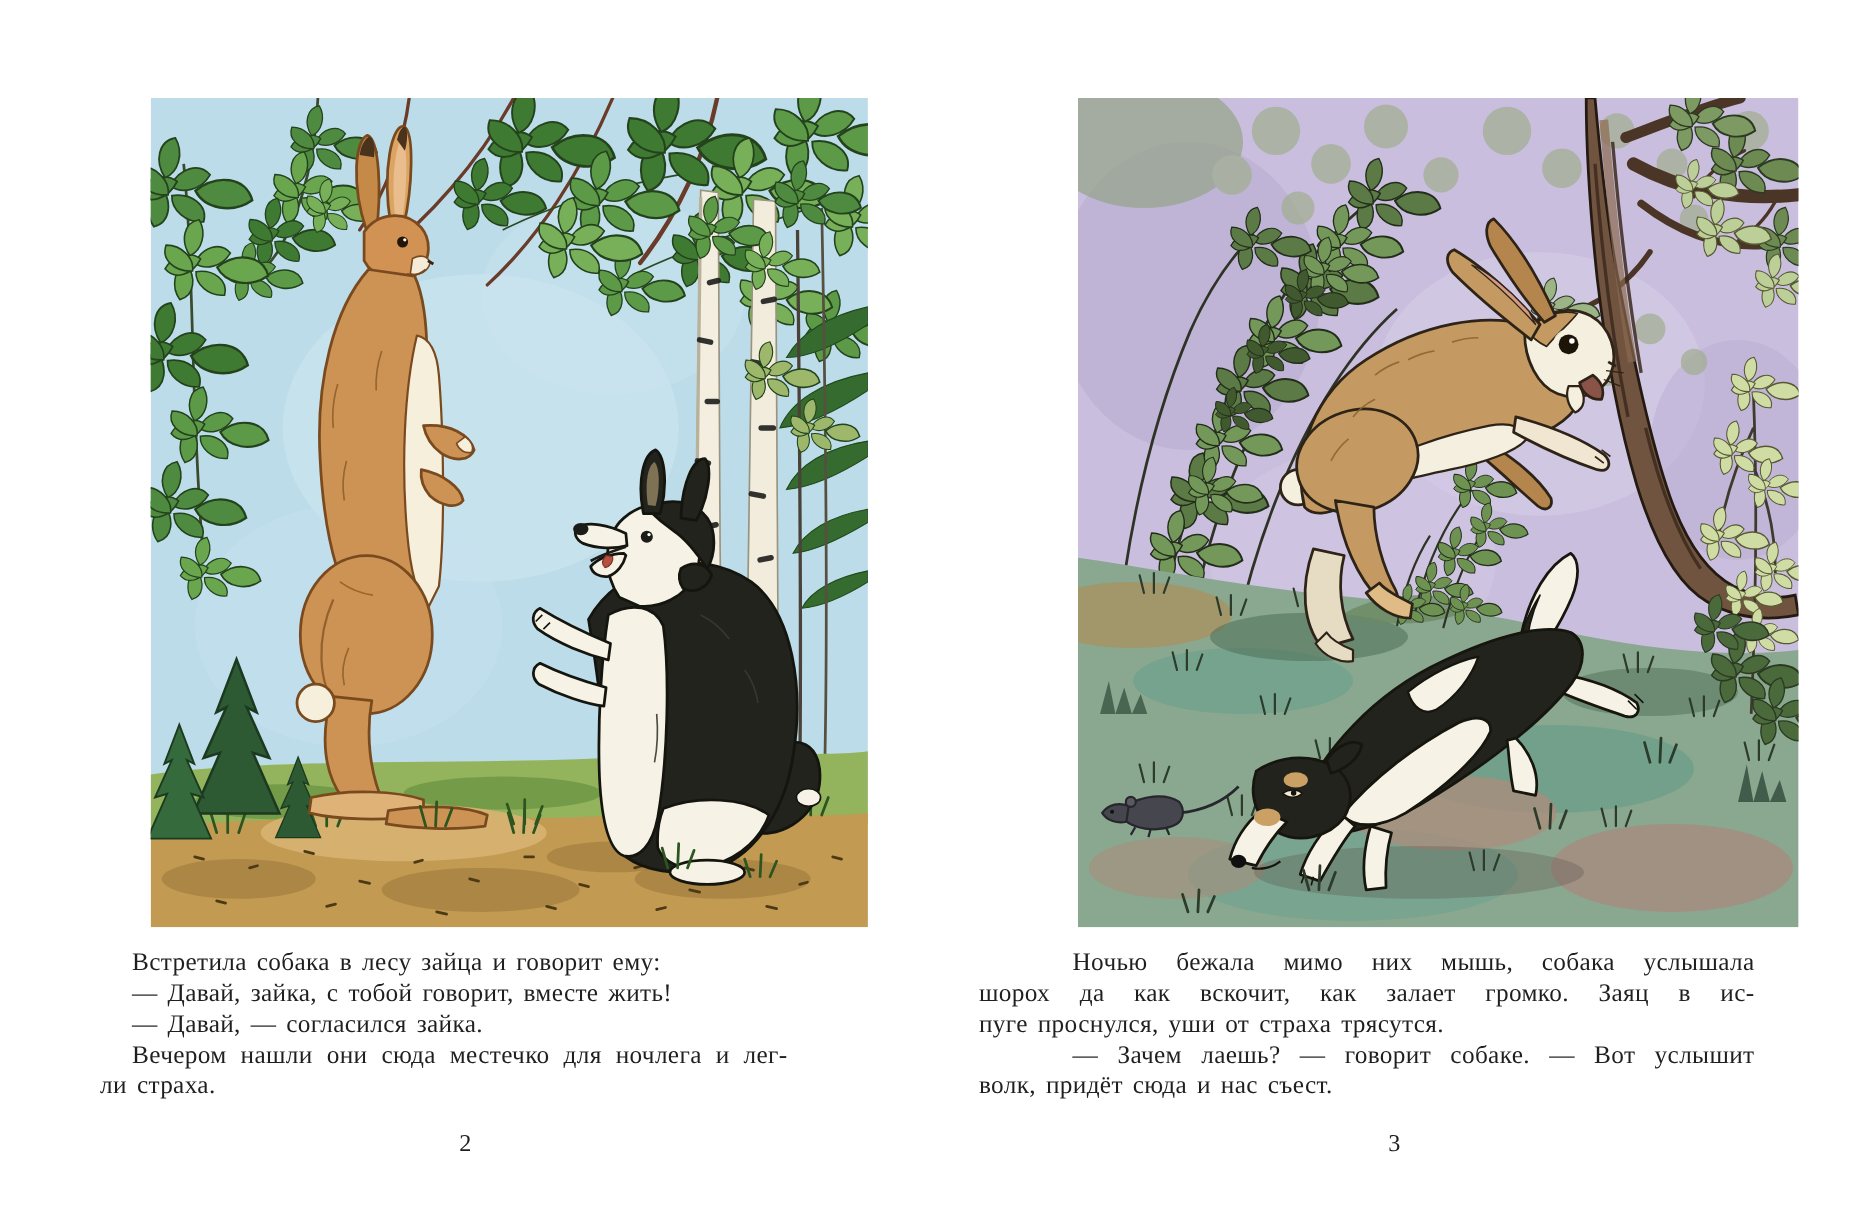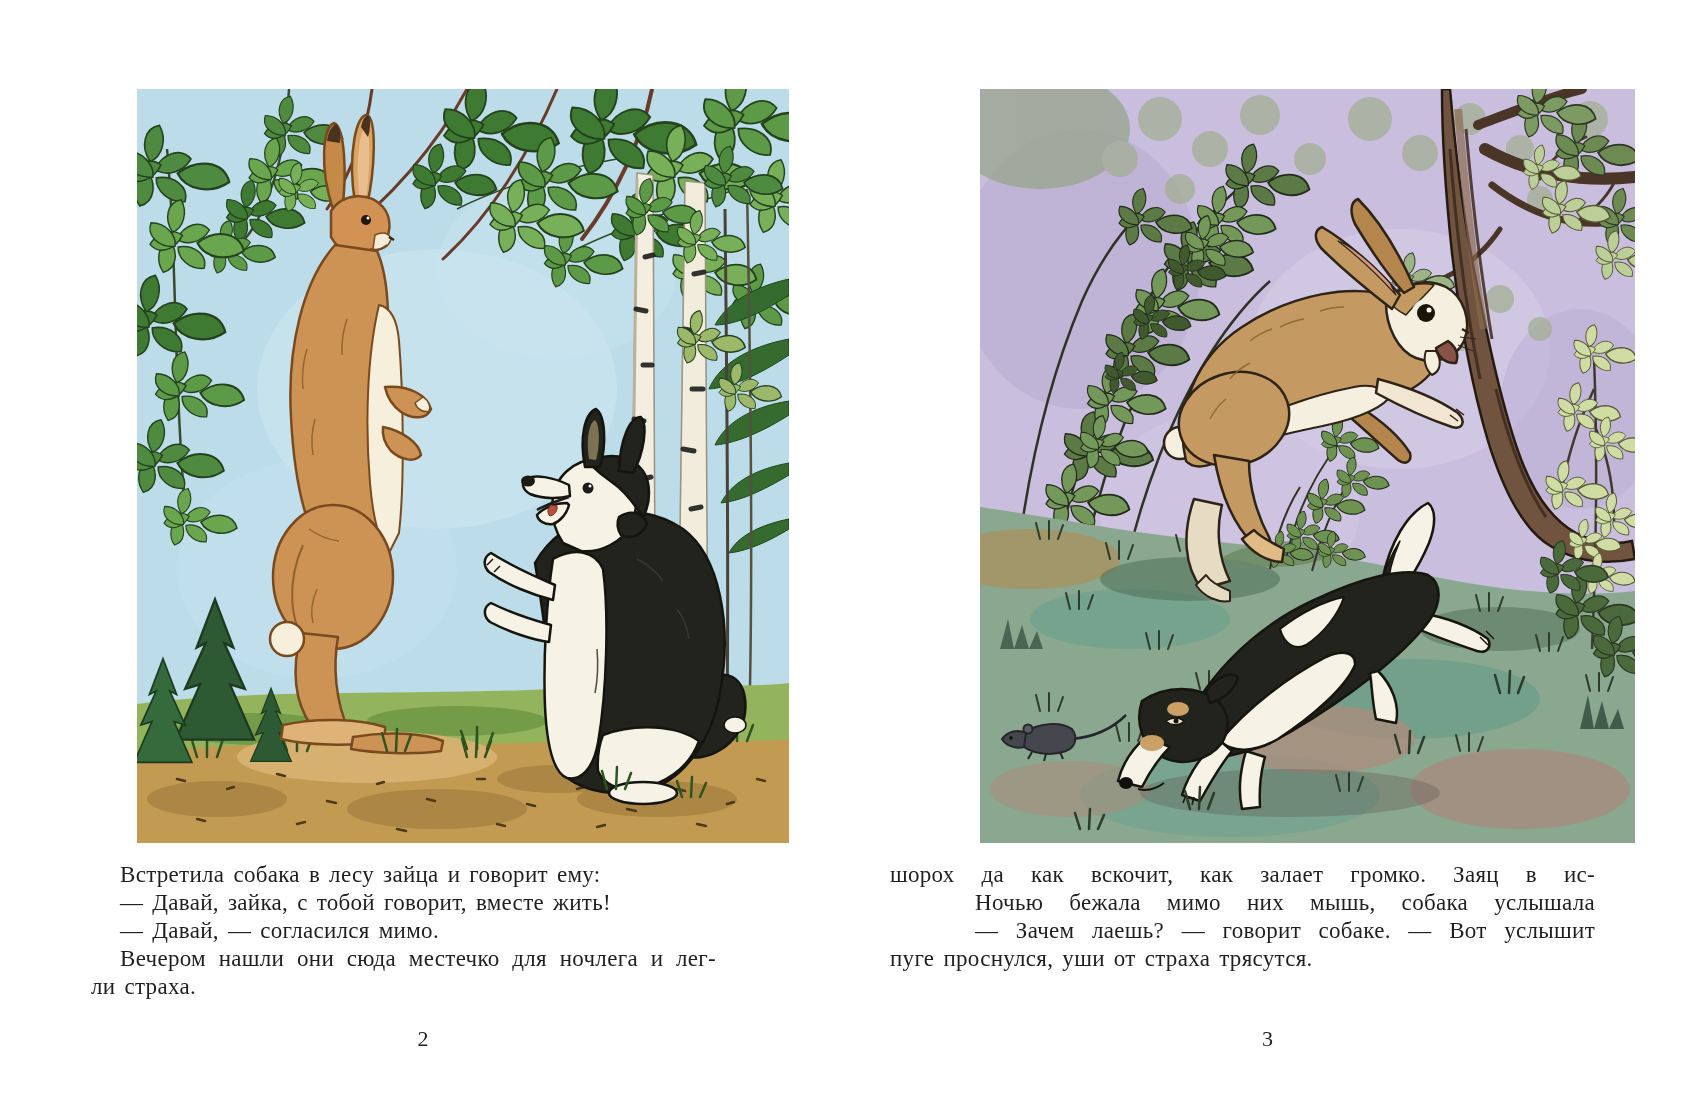--- a/index.html
+++ b/index.html
@@ -505,27 +505,28 @@
       <path d="M420 664 l-5 -18 M429 664 l1 -22 M438 664 l6 -16"></path>
       <path d="M520 604 l-5 -18 M529 604 l1 -22 M538 604 l6 -16"></path>
       <path d="M100 740 l-5 -16 M109 740 l1 -20 M118 740 l6 -14"></path>
     </g>
   </svg>
   </figure>
 
   <div class="textblock left">
     <div class="line ind-l">Встретила собака в лесу зайца и говорит ему:</div>
     <div class="line ind-l">— Давай, зайка, с тобой говорит, вместе жить!</div>
-    <div class="line ind-l">— Давай, — согласился мимо.</div>
+    <div class="line ind-l">— Давай, — согласился зайка.</div>
     <div class="line ind-l just">Вечером нашли они сюда местечко для ночлега и лег-</div>
     <div class="line">ли страха.</div>
   </div>
   <div class="pagenum left">2</div>
 
   <div class="textblock right">
+    <div class="line ind-r just">Ночью бежала мимо них мышь, собака услышала</div>
     <div class="line just">шорох да как вскочит, как залает громко. Заяц в ис-</div>
-    <div class="line ind-r just">Ночью бежала мимо них мышь, собака услышала</div>
+    <div class="line">пуге проснулся, уши от страха трясутся.</div>
     <div class="line ind-r just">— Зачем лаешь? — говорит собаке. — Вот услышит</div>
-    <div class="line">пуге проснулся, уши от страха трясутся.</div>
+    <div class="line">волк, придёт сюда и нас съест.</div>
   </div>
   <div class="pagenum right">3</div>
 
 </div>
 
 </body></html>

